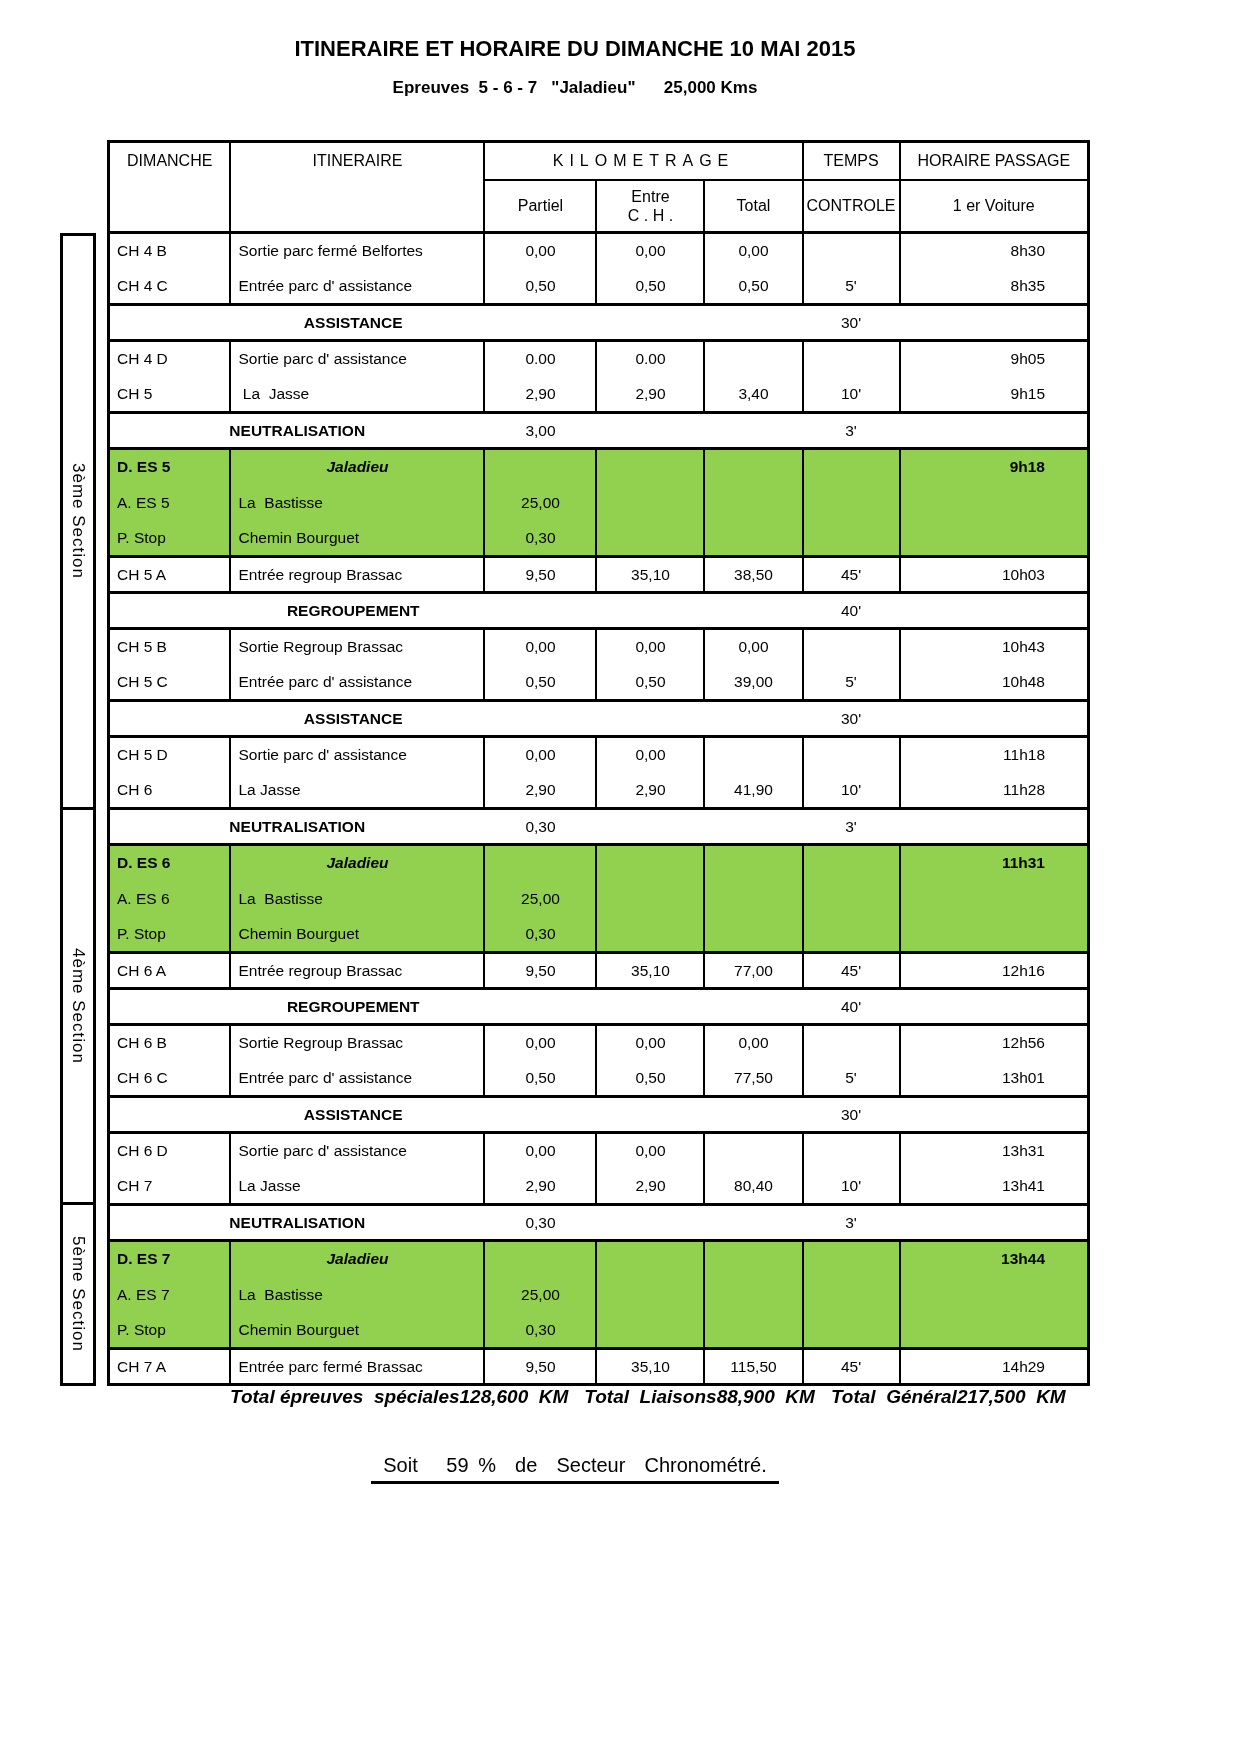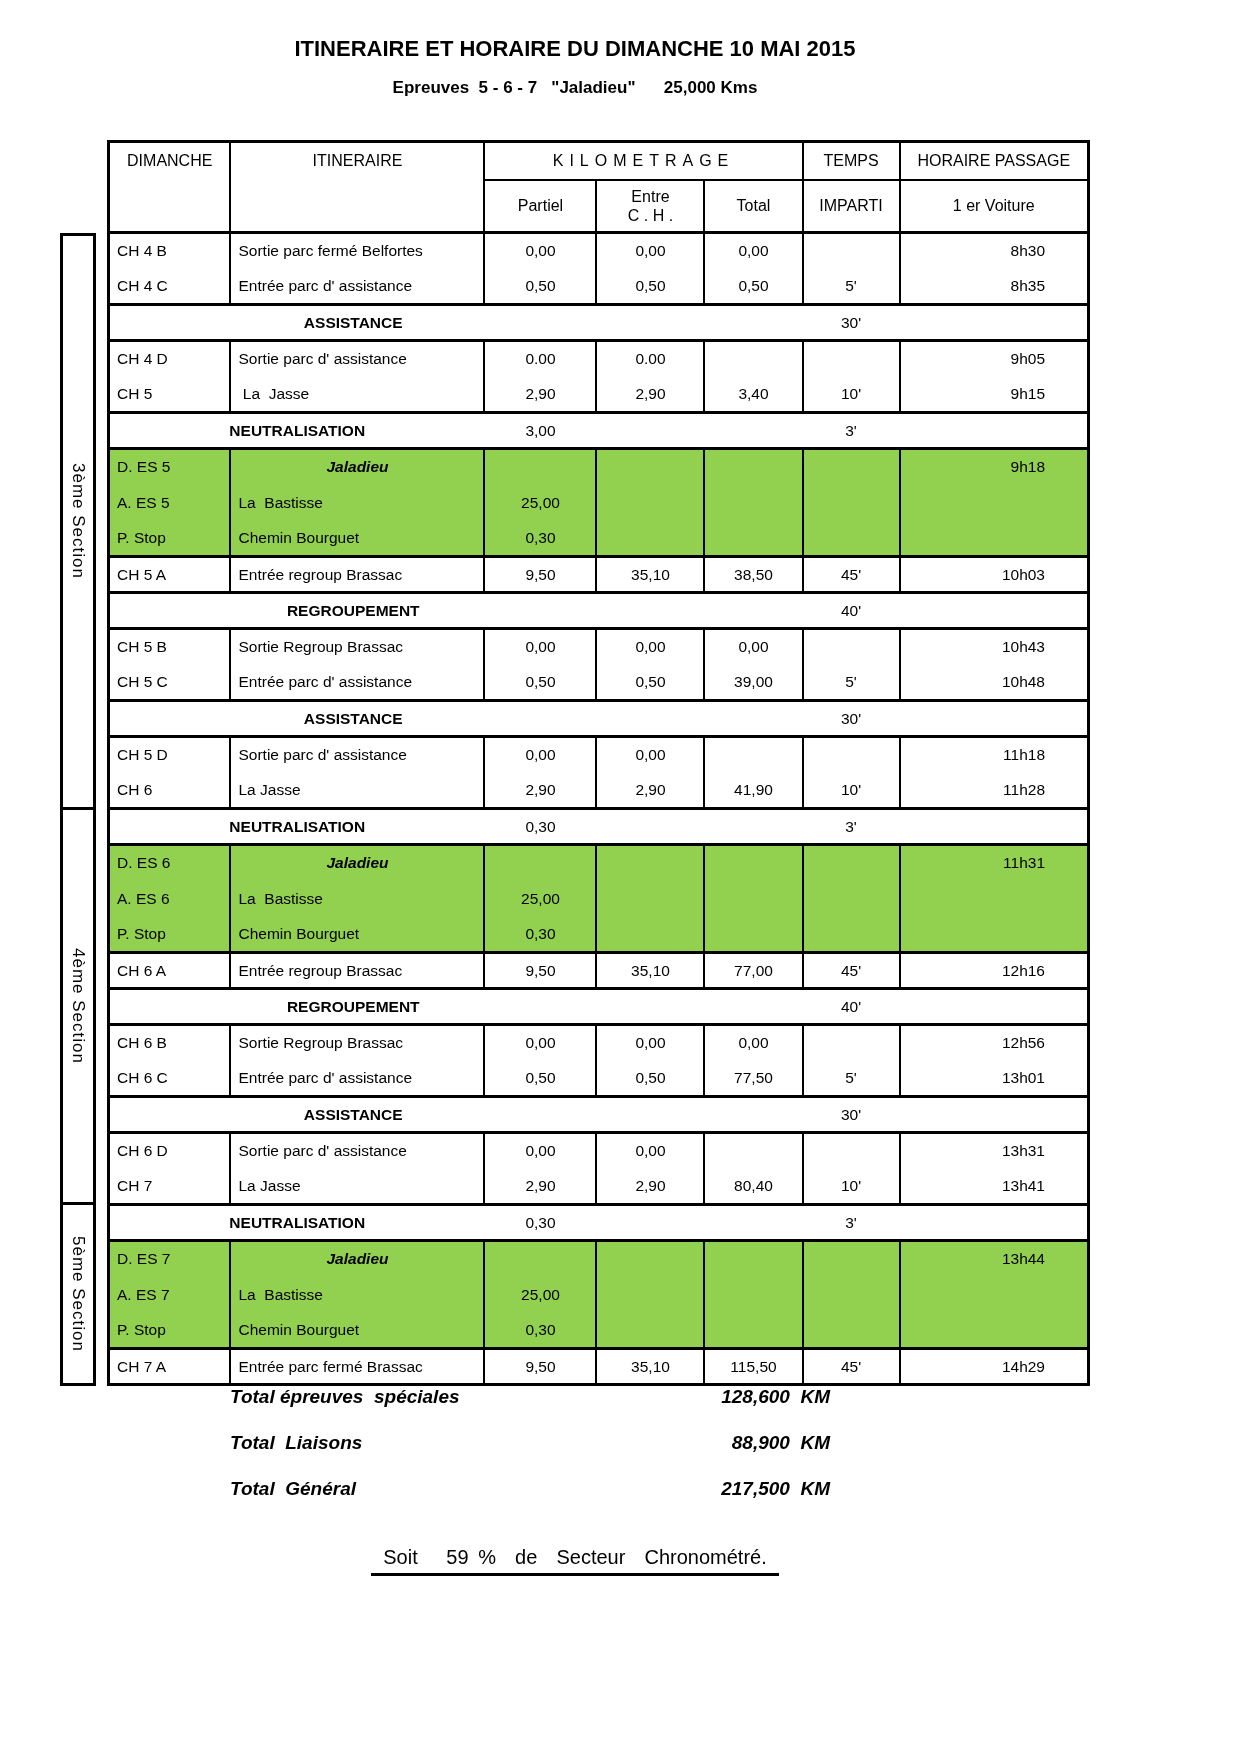--- a/index.html
+++ b/index.html
@@ -40,33 +40,33 @@
   
   tbody tr { height:36px; }
   tbody td { border-left:2px solid #000; border-right:2px solid #000;
     border-top:none; border-bottom:none; font-size:15.5px; padding:0;
     vertical-align:middle; }
   tbody tr.thick td { border-top:3px solid #000; }
   td.td-ctrl { text-align:left; padding-left:7px; white-space:pre; }
   td.td-itin { text-align:left; padding-left:7px; white-space:pre; }
   td.num { text-align:center; }
   td.hor { text-align:right; padding-right:42px; }
-  .b { font-weight:normal; }
+  .b { font-weight:bold; }
   td.jaladieu { text-align:center; font-style:italic; font-weight:bold; padding-left:0; }
   tr.green td { background:var(--stage-green,#92D050); }
   td.band-label { font-weight:bold; text-align:center;
     border-left:none; border-right:none; }
   td.band-val { text-align:center; border-left:none; border-right:none; }
 
   
   .summary { width:1030px; }
   .sum-heading { text-align:center; font-size:21px; font-weight:bold;
     font-style:italic; margin:8px 0 50px 0; letter-spacing:0.5px; }
   .totals { margin-left:170px; width:600px; display:flex;
-    flex-direction:column; gap:24px; }
+    flex-direction:row; gap:16px; }
   .total-row { display:flex; justify-content:space-between; font-weight:bold;
     font-style:italic; font-size:19px; white-space:pre; }
   .footnote-wrap { text-align:center; margin-top:46px; }
   .footnote { display:inline-block; font-weight:normal; font-size:20px;
     border-bottom:3px solid #000; padding:0 12px 4px 12px; white-space:pre;
     word-spacing:4px; }
 </style>
 </head>
 <body>
 
@@ -107,21 +107,21 @@
             <td>TEMPS</td>
             <td>HORAIRE PASSAGE</td>
           </tr>
           <tr class="h2">
             <td>Partiel</td>
             <td class="entre2">
               <div>Entre</div>
               <div>C . H .</div>
             </td>
             <td>Total</td>
-            <td>IMPARTI</td>
+            <td>CONTROLE</td>
             <td>1 er  Voiture</td>
           </tr>
         </thead>
         <tbody id="tbody">
             <tr class="thick">
               <td class="td-ctrl">CH 4 B</td>
               <td class="td-itin">Sortie parc fermé Belfortes</td>
               <td class="num">0,00</td>
               <td class="num">0,00</td>
               <td class="num">0,00</td>

